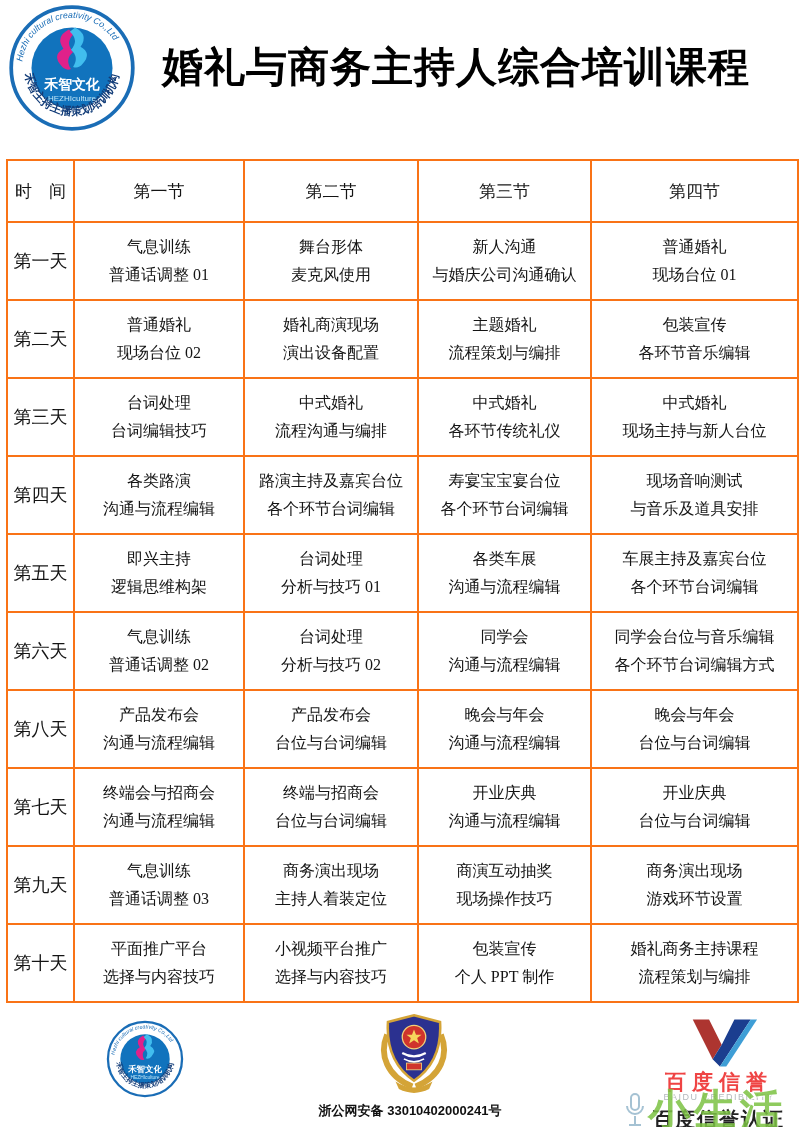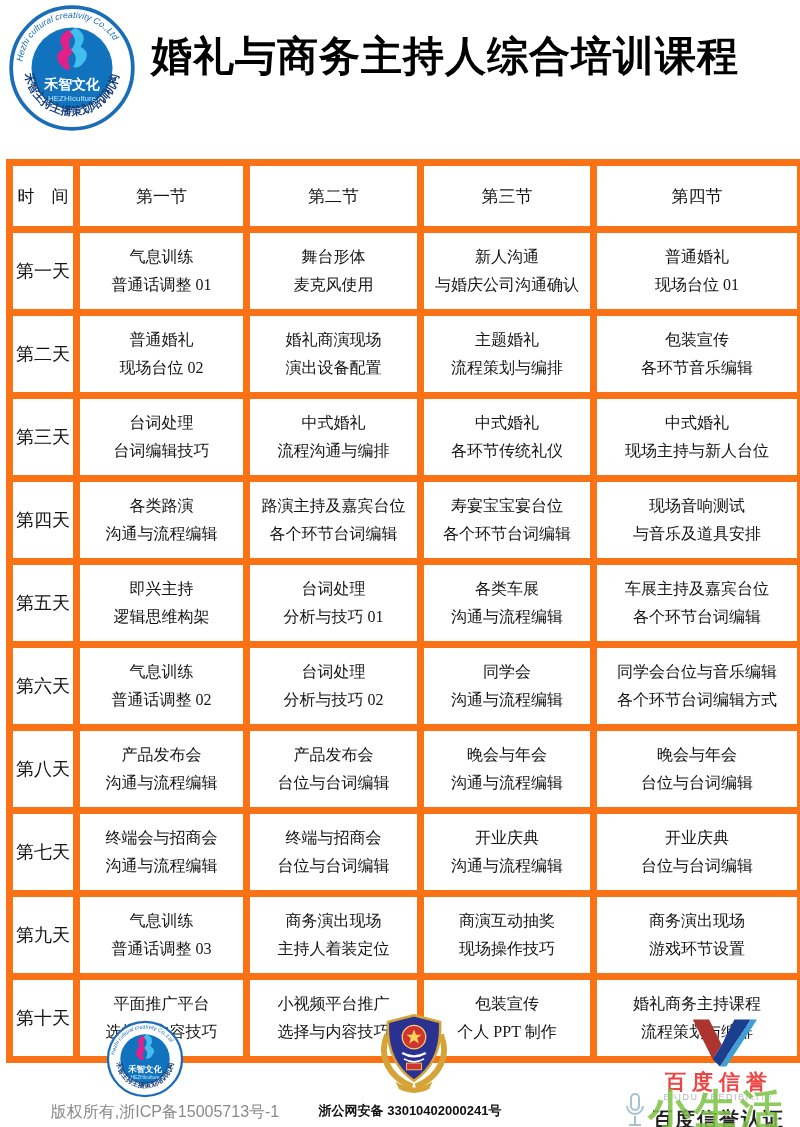--- a/index.html
+++ b/index.html
@@ -4,26 +4,26 @@
 <style>
   html,body{margin:0;padding:0;background:#fff;}
   .page{position:relative;width:800px;height:1127px;background:#ffffff;overflow:hidden;
         font-family:"Liberation Serif", serif;}
 
   
   .brand-logo{position:absolute;left:8px;top:4px;width:128px;height:128px;}
   .page-title{position:absolute;left:145px;top:16px;width:590px;height:70px;
       display:flex;align-items:center;justify-content:center;
       font-family:"Liberation Sans", sans-serif;font-weight:900;font-size:41px;
-      color:#000;letter-spacing:1px;white-space:nowrap;margin:5px;}
+      color:#000;letter-spacing:1px;white-space:nowrap;margin:16px;}
 
   
   table.schedule{position:absolute;left:6px;top:159px;width:791px;
       border-collapse:collapse;table-layout:fixed;}
-  table.schedule th, table.schedule td{border:7px solid #f97316;text-align:center;
+  table.schedule th, table.schedule td{border:2px solid #f97316;text-align:center;
       vertical-align:middle;padding:0;color:#141414;}
   table.schedule thead th{height:60px;font-size:17px;font-weight:normal;}
   table.schedule tbody th, table.schedule tbody td{height:76px;}
   table.schedule tbody th.day{font-size:18px;font-weight:normal;}
   td .l{font-size:16px;line-height:28px;}
 
   
   .footer-logo-left{position:absolute;left:106px;top:1020px;width:78px;height:78px;}
   .copyright{position:absolute;left:25px;top:1102px;width:280px;text-align:center;
       font-family:"Liberation Sans", sans-serif;font-size:16px;color:#8a8a8a;}
@@ -283,21 +283,20 @@
             <div class="l">婚礼商务主持课程</div>
             <div class="l">流程策划与编排</div>
           </td>
       </tr>
     </tbody>
   </table>
 
   <svg class="footer-logo-left" viewBox="0 0 120 120">
     <use href="#hezhi-logo-g"></use>
   </svg>
-  <div class="copyright">版权所有,浙ICP备15005713号-1</div>
 
   <svg class="police-badge" viewBox="0 0 100 100">
     <path d="M18 28 C8 52 18 78 48 90" fill="none" stroke="#d4a437" stroke-width="7"></path>
     <path d="M82 28 C92 52 82 78 52 90" fill="none" stroke="#d4a437" stroke-width="7"></path>
     <path d="M28 84 Q50 98 72 84 L68 93 Q50 102 32 93 Z" fill="#d4a437"></path>
     <path d="M50 5 L81 13 C83 44 72 68 50 83 C28 68 17 44 19 13 Z" fill="#2b3190" stroke="#d4a437" stroke-width="3"></path>
     <circle cx="50" cy="31" r="14" fill="#d0342c" stroke="#f2d27a" stroke-width="1.5"></circle>
     <polygon points="50,22 52.4,28.2 59,28.2 53.8,32.2 55.8,38.6 50,34.8 44.2,38.6 46.2,32.2 41,28.2 47.6,28.2" fill="#f6d55c"></polygon>
     <path d="M36 50 Q50 58 64 50" fill="none" stroke="#ffffff" stroke-width="2.5"></path>
     <path d="M38 57 Q50 64 62 57" fill="none" stroke="#ffffff" stroke-width="2"></path>

